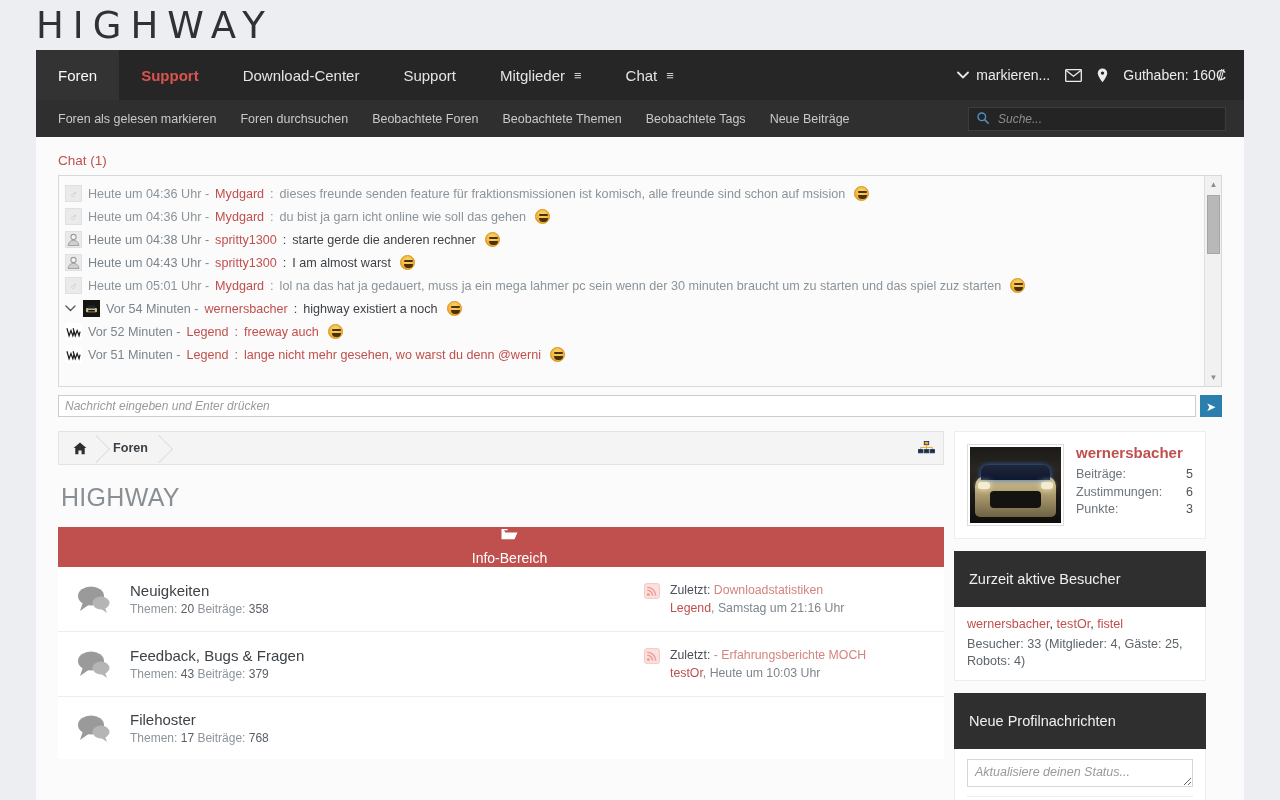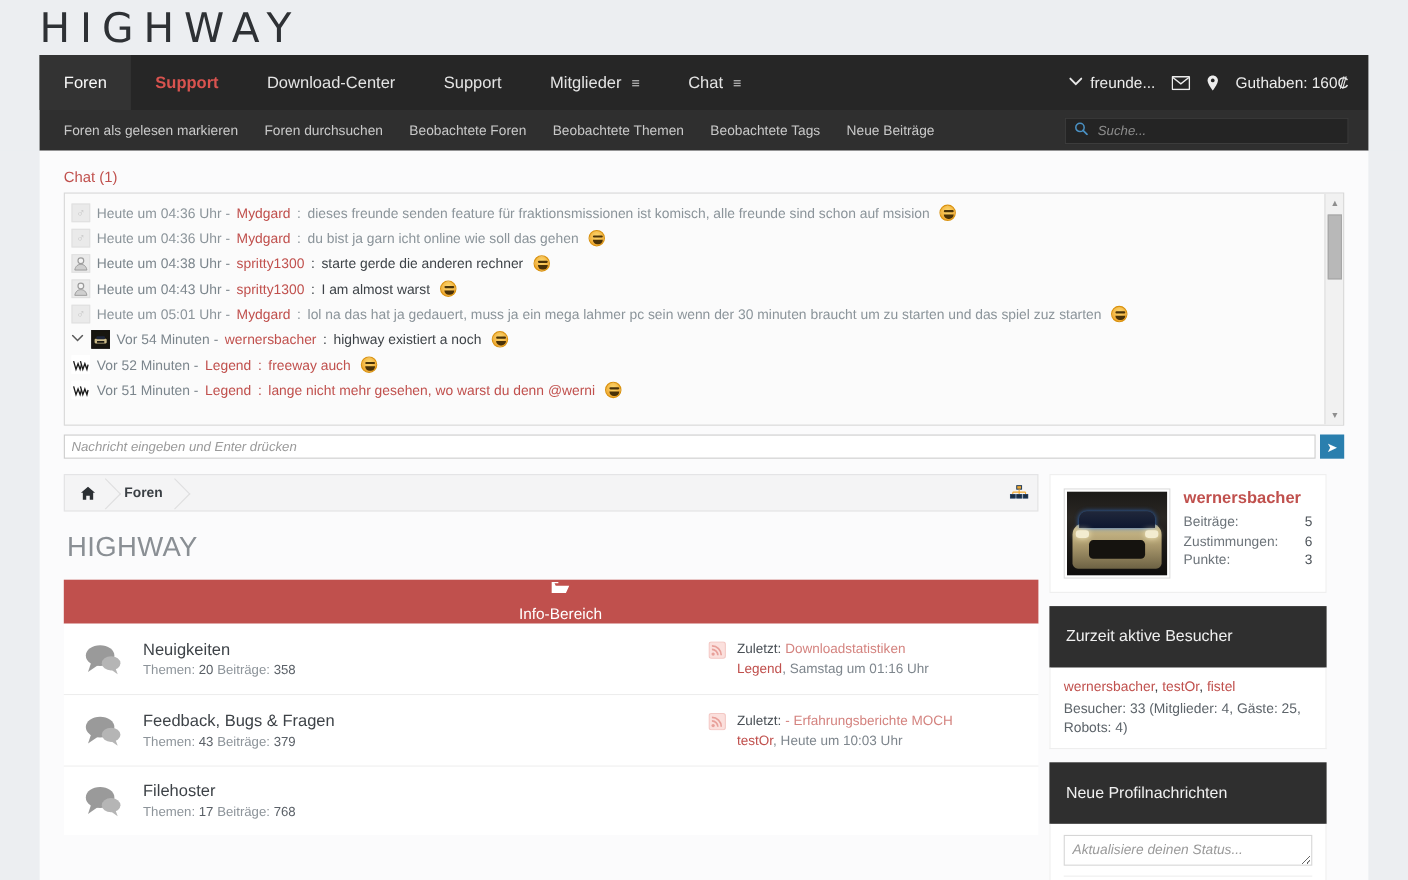--- a/index.html
+++ b/index.html
@@ -445,21 +445,21 @@
       </div>
     </div>
 
     <div class="nav-right">
       <div class="nav-user">
         <span class="chev">
           <svg width="12" height="8" viewBox="0 0 12 8">
               <path d="M1 1.5 L6 6.5 L11 1.5" stroke="#e8e8e8" stroke-width="1.8" fill="none" stroke-linecap="round"></path>
             </svg>
         </span>
-        <span>freunde...</span>
+        <span>markieren...</span>
       </div>
       <div class="nav-ico">
         <svg width="17" height="13" viewBox="0 0 17 13">
             <rect x="0.7" y="0.7" width="15.6" height="11.6" rx="0.5" stroke="#ededed" stroke-width="1.3" fill="none"></rect>
             <path d="M1.2 1.4 L8.5 7.2 L15.8 1.4" stroke="#ededed" stroke-width="1.3" fill="none"></path>
           </svg>
       </div>
       <div class="nav-ico">
         <svg width="11" height="15" viewBox="0 0 11 15">
             <path d="M5.5 0.6 C2.8 0.6 0.8 2.6 0.8 5.2 C0.8 8.6 5.5 14.2 5.5 14.2 C5.5 14.2 10.2 8.6 10.2 5.2 C10.2 2.6 8.2 0.6 5.5 0.6 Z" fill="#ededed"></path>
@@ -668,21 +668,21 @@
           <span class="rss-ico">
             <svg width="16" height="16" viewBox="0 0 16 16">
                 <rect x="0.6" y="0.6" width="14.8" height="14.8" rx="2" fill="#fbe0dd" stroke="#f3c8c4" stroke-width="1"></rect>
                 <circle cx="4.3" cy="11.6" r="1.5" fill="#e8a09a"></circle>
                 <path d="M3.2 7.3 A5.4 5.4 0 0 1 8.6 12.7" stroke="#e8a09a" stroke-width="1.5" fill="none"></path>
                 <path d="M3.2 4.2 A8.5 8.5 0 0 1 11.7 12.7" stroke="#e8a09a" stroke-width="1.5" fill="none"></path>
               </svg>
           </span>
           <div class="f-last-txt">
             <span class="lbl">Zuletzt: </span><a>Downloadstatistiken</a><br>
-            <span class="who">Legend</span><span class="when">, Samstag um 01:16 Uhr</span>
+            <span class="who">Legend</span><span class="when">, Samstag um 21:16 Uhr</span>
           </div>
         </div>
       </div>
 
       <div class="forum-row">
         <div class="f-icon">
           <svg width="36" height="30" viewBox="0 0 36 30">
               <ellipse cx="15" cy="12" rx="13" ry="9.5" fill="#9a9a9a"></ellipse>
               <path d="M7 18 L4 27 L14 20 Z" fill="#9a9a9a"></path>
               <ellipse cx="25" cy="19" rx="8.5" ry="6.5" fill="#b5b5b5"></ellipse>

